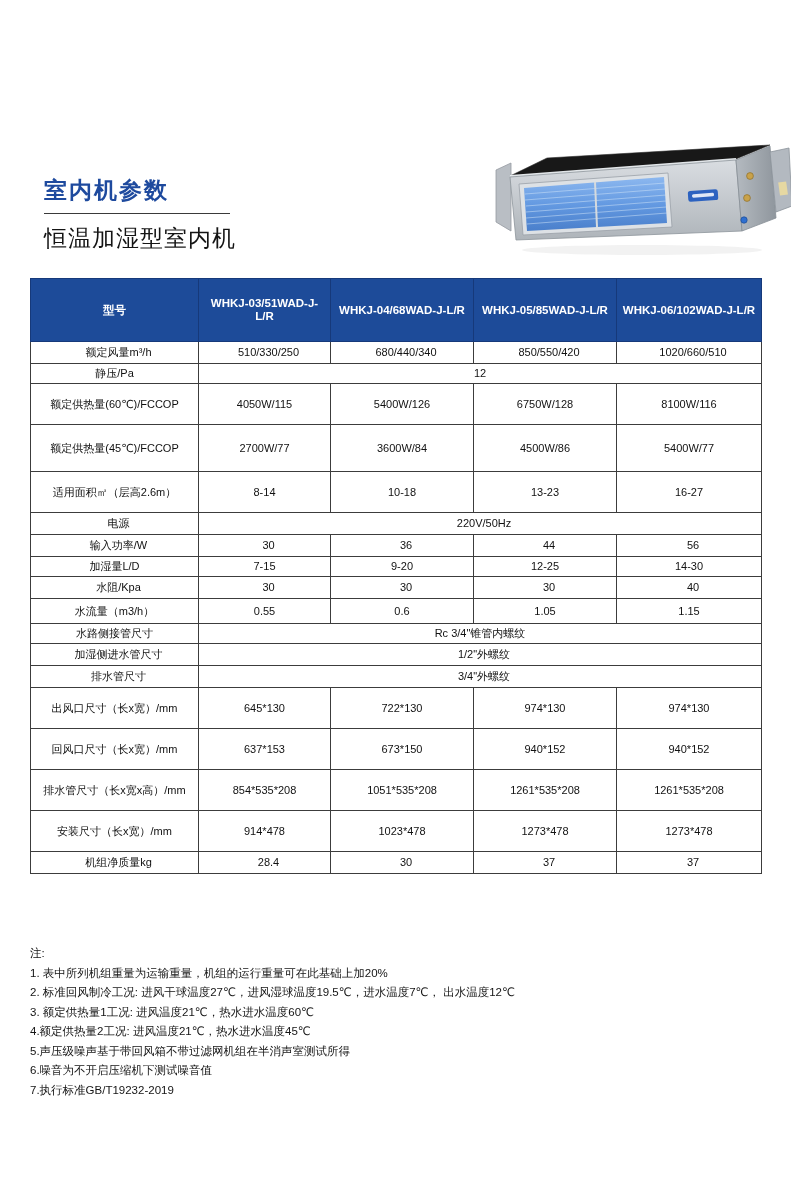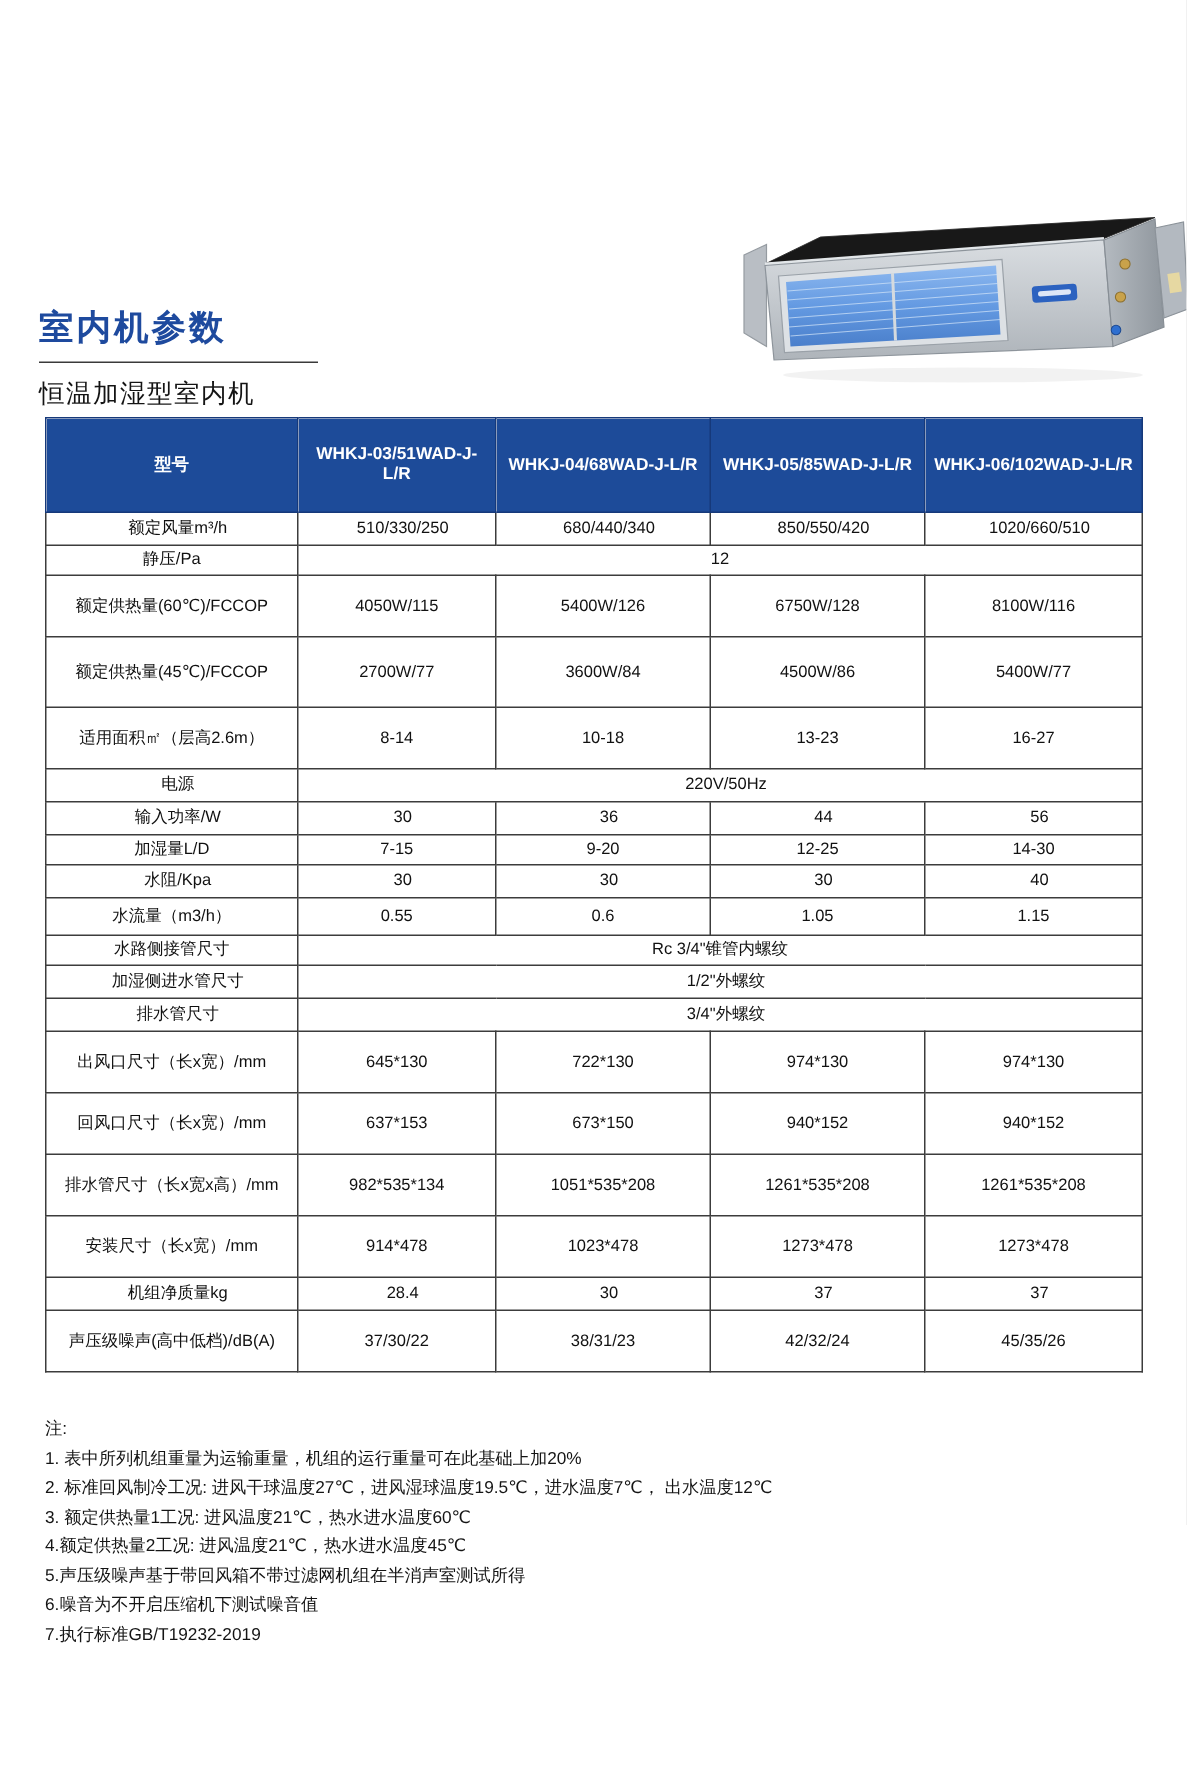--- a/index.html
+++ b/index.html
@@ -8,27 +8,27 @@
     position:relative;
     width:791px; height:1178px;
     margin:0 auto;
     background:#ffffff;
     font-family:"Liberation Sans","DejaVu Sans",sans-serif;
     color:#111;
     overflow:hidden;
   }
 
   
-  .heading { position:absolute; left:26px; top:176px;margin-top:28px; }
+  .heading { position:absolute; left:44px; top:176px; }
   .page-title {
     color:#1e4a9e; font-size:23px; font-weight:bold; letter-spacing:2px;
     line-height:28px;
   }
   .title-rule { width:186px; height:1px; background:#3a3a3a; margin-top:9px; }
-  .page-subtitle { margin-top:9px; font-size:17px; color:#141414; letter-spacing:1px; }
+  .page-subtitle { margin-top:9px; font-size:23px; color:#141414; letter-spacing:1px; }
 
   
   .product-img { position:absolute; left:492px; top:138px; width:300px; height:125px; }
 
   
   .spec-table-wrap { position:absolute; left:30px; top:278px; width:731px; }
   table.spec { width:731px; border-collapse:collapse; table-layout:fixed; }
   table.spec td, table.spec th {
     border:1px solid #3c3c3c;
     text-align:center; vertical-align:middle;
@@ -222,45 +222,38 @@
           </tr>
           <tr class="h-t">
             <td class="label-cell">回风口尺寸（长x宽）/mm</td>
             <td>637*153</td>
             <td>673*150</td>
             <td>940*152</td>
             <td>940*152</td>
           </tr>
           <tr class="h-t">
             <td class="label-cell">排水管尺寸（长x宽x高）/mm</td>
-            <td>982*535*134</td>
+            <td>854*535*208</td>
             <td>1051*535*208</td>
             <td>1261*535*208</td>
             <td>1261*535*208</td>
           </tr>
           <tr class="h-t">
             <td class="label-cell">安装尺寸（长x宽）/mm</td>
             <td>914*478</td>
             <td>1023*478</td>
             <td>1273*478</td>
             <td>1273*478</td>
           </tr>
           <tr class="h-n">
             <td class="label-cell">机组净质量kg</td>
             <td>28.4</td>
             <td>30</td>
             <td>37</td>
             <td>37</td>
-          </tr>
-          <tr class="h-t">
-            <td class="label-cell">声压级噪声(高中低档)/dB(A)</td>
-            <td>37/30/22</td>
-            <td>38/31/23</td>
-            <td>42/32/24</td>
-            <td>45/35/26</td>
           </tr>
         </tbody>
     </table>
   </div>
 
   <div class="notes">
     <div class="note-line">注:</div>
     <div id="note-lines">
         <div class="note-line">1. 表中所列机组重量为运输重量，机组的运行重量可在此基础上加20%</div>
         <div class="note-line">2. 标准回风制冷工况: 进风干球温度27℃，进风湿球温度19.5℃，进水温度7℃， 出水温度12℃</div>

